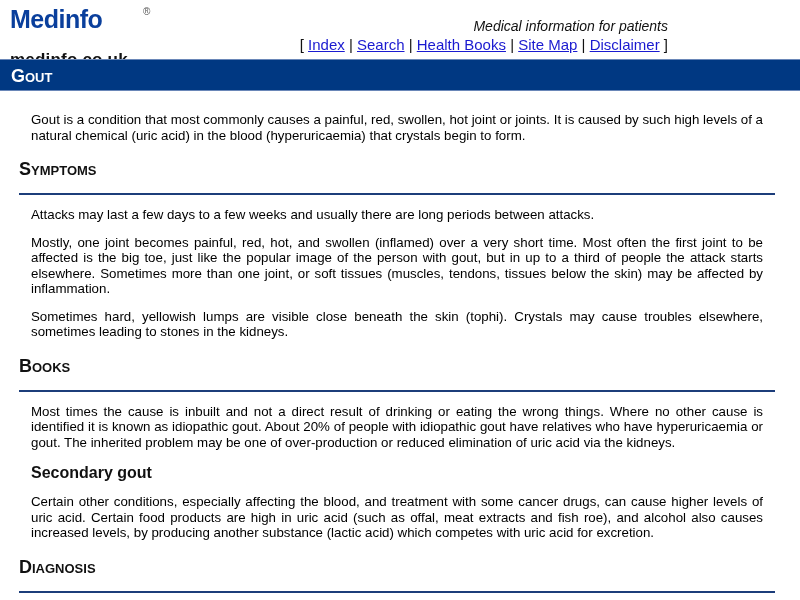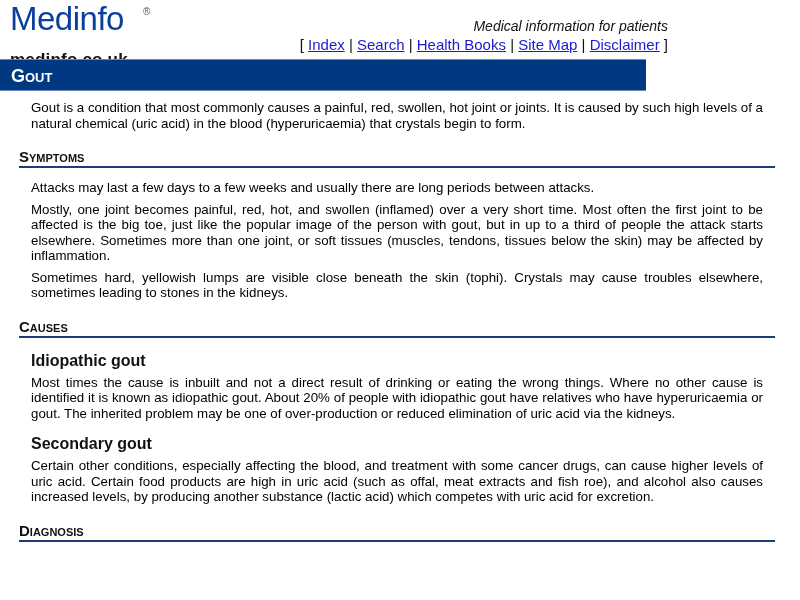--- a/index.html
+++ b/index.html
@@ -18,22 +18,22 @@
     }
     .logo {
       position: absolute;
       left: 10px;
       top: 3px;
       width: 140px;
     }
     .logo-main {
       display: block;
       color: #0a3f9c;
-      font-weight: normal;
-      font-size: 33px;
+      font-weight: bold;
+      font-size: 25px;
       line-height: 32px;
       letter-spacing: -0.5px;
     }
     .logo-reg {
       position: absolute;
       left: 133px;
       top: 4px;
       font-size: 10px;
       color: #555;
       line-height: 10px;
@@ -65,21 +65,21 @@
       line-height: 19px;
       color: #111;
     }
     .nav a {
       color: #1a1ad0;
     }
     .title-bar {
       position: absolute;
       left: 0;
       top: 59px;
-      width: 646px;
+      width: 800px;
       height: 32px;
       background: #003882;
       border-top: 1px solid #6a87b8;
       border-bottom: 1px solid #6a87b8;
       box-sizing: border-box;
     }
     .title-bar h1 {
       margin: 0;
       position: absolute;
       left: 11px;
@@ -90,33 +90,33 @@
       font-variant: small-caps;
       line-height: 20px;
     }
     .content {
       position: absolute;
       left: 0;
       top: 100px;
       width: 800px;
     }
     p {
-      margin: 0 37px 6px 31px;
+      margin: 12px 37px 6px 31px;
       font-size: 13.3px;
       line-height: 15.5px;
       text-align: justify;
     }
     h2 {
       margin: 18px 25px 12px 19px;
-      font-size: 15px;
+      font-size: 18px;
       font-weight: bold;
       font-variant: small-caps;
       color: #111;
       border-bottom: 2px solid #1c3d7a;
-      padding-bottom: 1px;
+      padding-bottom: 16px;
       line-height: 16px;
     }
     h3 {
       margin: 14px 37px 5px 31px;
       font-size: 16px;
       font-weight: bold;
       line-height: 18px;
       color: #111;
     }
   </style>
@@ -140,22 +140,21 @@
 </div>
 
 <div class="content">
   <p>Gout is a condition that most commonly causes a painful, red, swollen, hot joint or joints. It is caused by such high levels of a natural chemical (uric acid) in the blood (hyperuricaemia) that crystals begin to form.</p>
 
   <h2>Symptoms</h2>
   <p>Attacks may last a few days to a few weeks and usually there are long periods between attacks.</p>
   <p>Mostly, one joint becomes painful, red, hot, and swollen (inflamed) over a very short time. Most often the first joint to be affected is the big toe, just like the popular image of the person with gout, but in up to a third of people the attack starts elsewhere. Sometimes more than one joint, or soft tissues (muscles, tendons, tissues below the skin) may be affected by inflammation.</p>
   <p>Sometimes hard, yellowish lumps are visible close beneath the skin (tophi). Crystals may cause troubles elsewhere, sometimes leading to stones in the kidneys.</p>
 
-  <h2>Causes</h2>
+  <h2>Books</h2>
 
-  <h3>Idiopathic gout</h3>
   <p>Most times the cause is inbuilt and not a direct result of drinking or eating the wrong things. Where no other cause is identified it is known as idiopathic gout. About 20% of people with idiopathic gout have relatives who have hyperuricaemia or gout. The inherited problem may be one of over-production or reduced elimination of uric acid via the kidneys.</p>
 
   <h3>Secondary gout</h3>
   <p>Certain other conditions, especially affecting the blood, and treatment with some cancer drugs, can cause higher levels of uric acid. Certain food products are high in uric acid (such as offal, meat extracts and fish roe), and alcohol also causes increased levels, by producing another substance (lactic acid) which competes with uric acid for excretion.</p>
 
   <h2>Diagnosis</h2>
 </div>
 
 </body></html>

